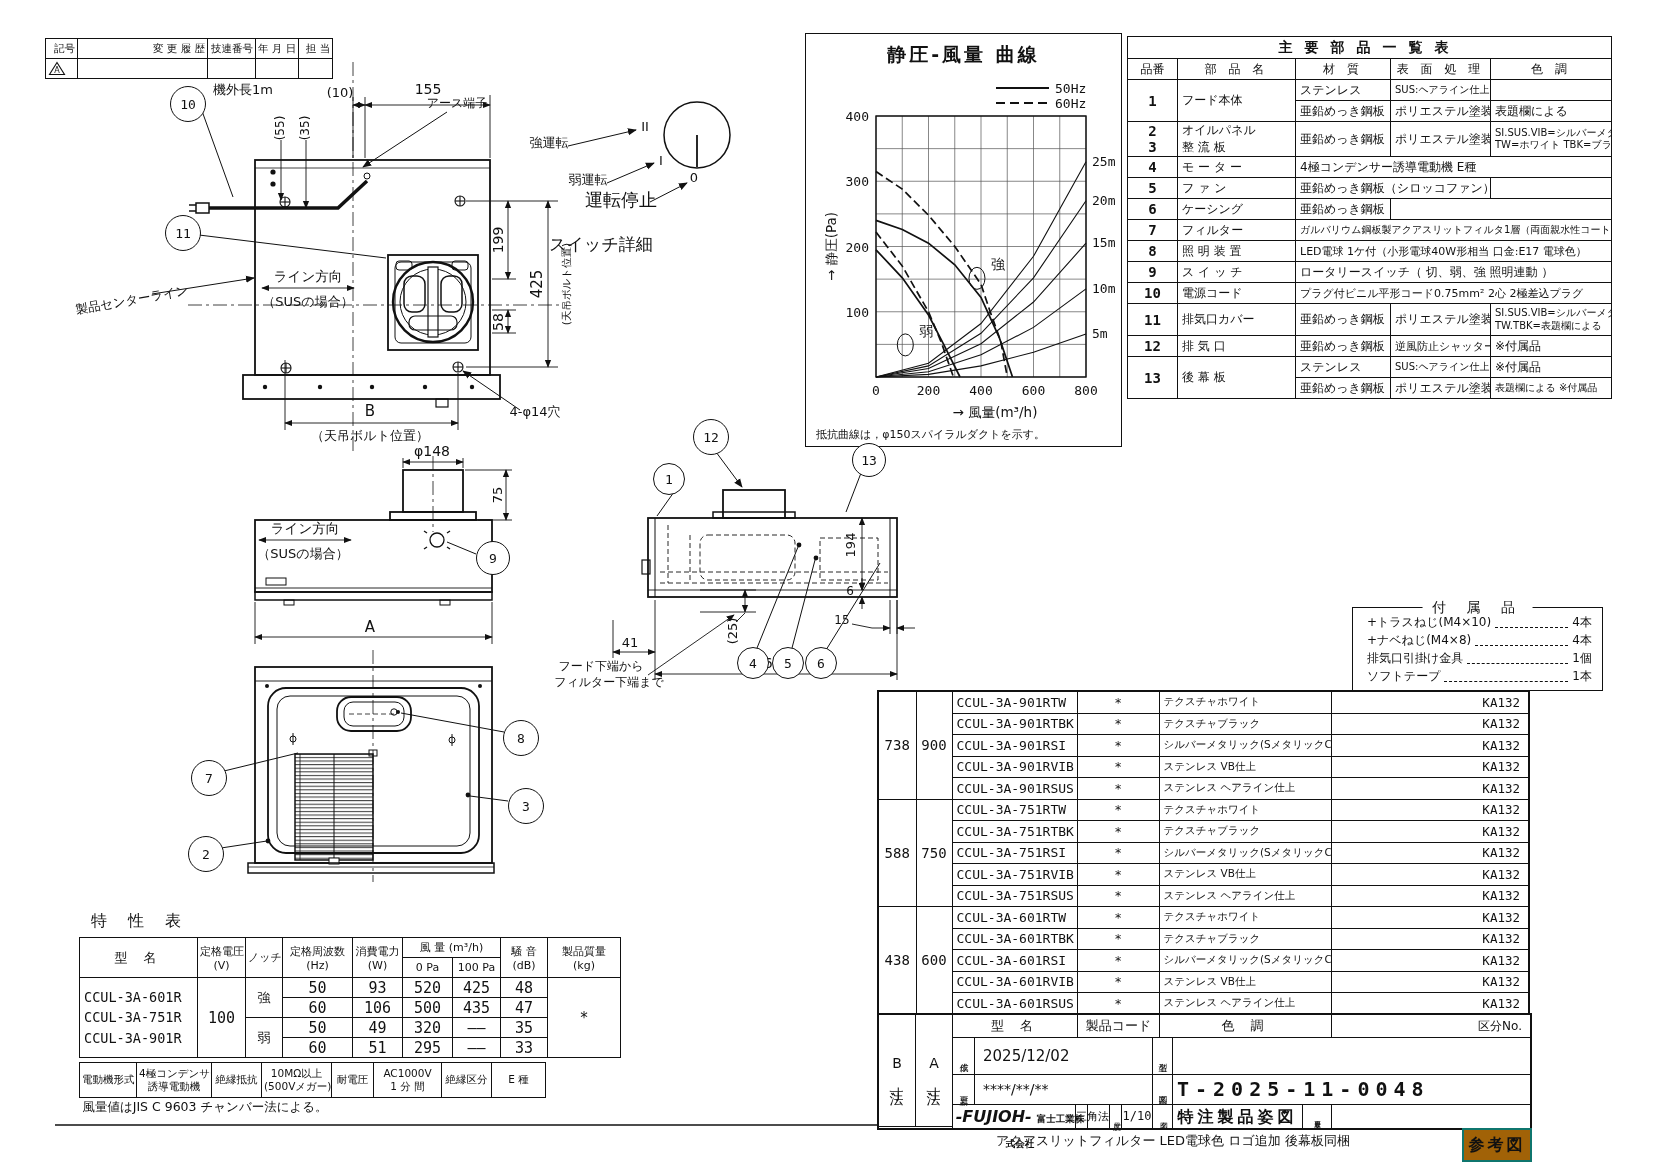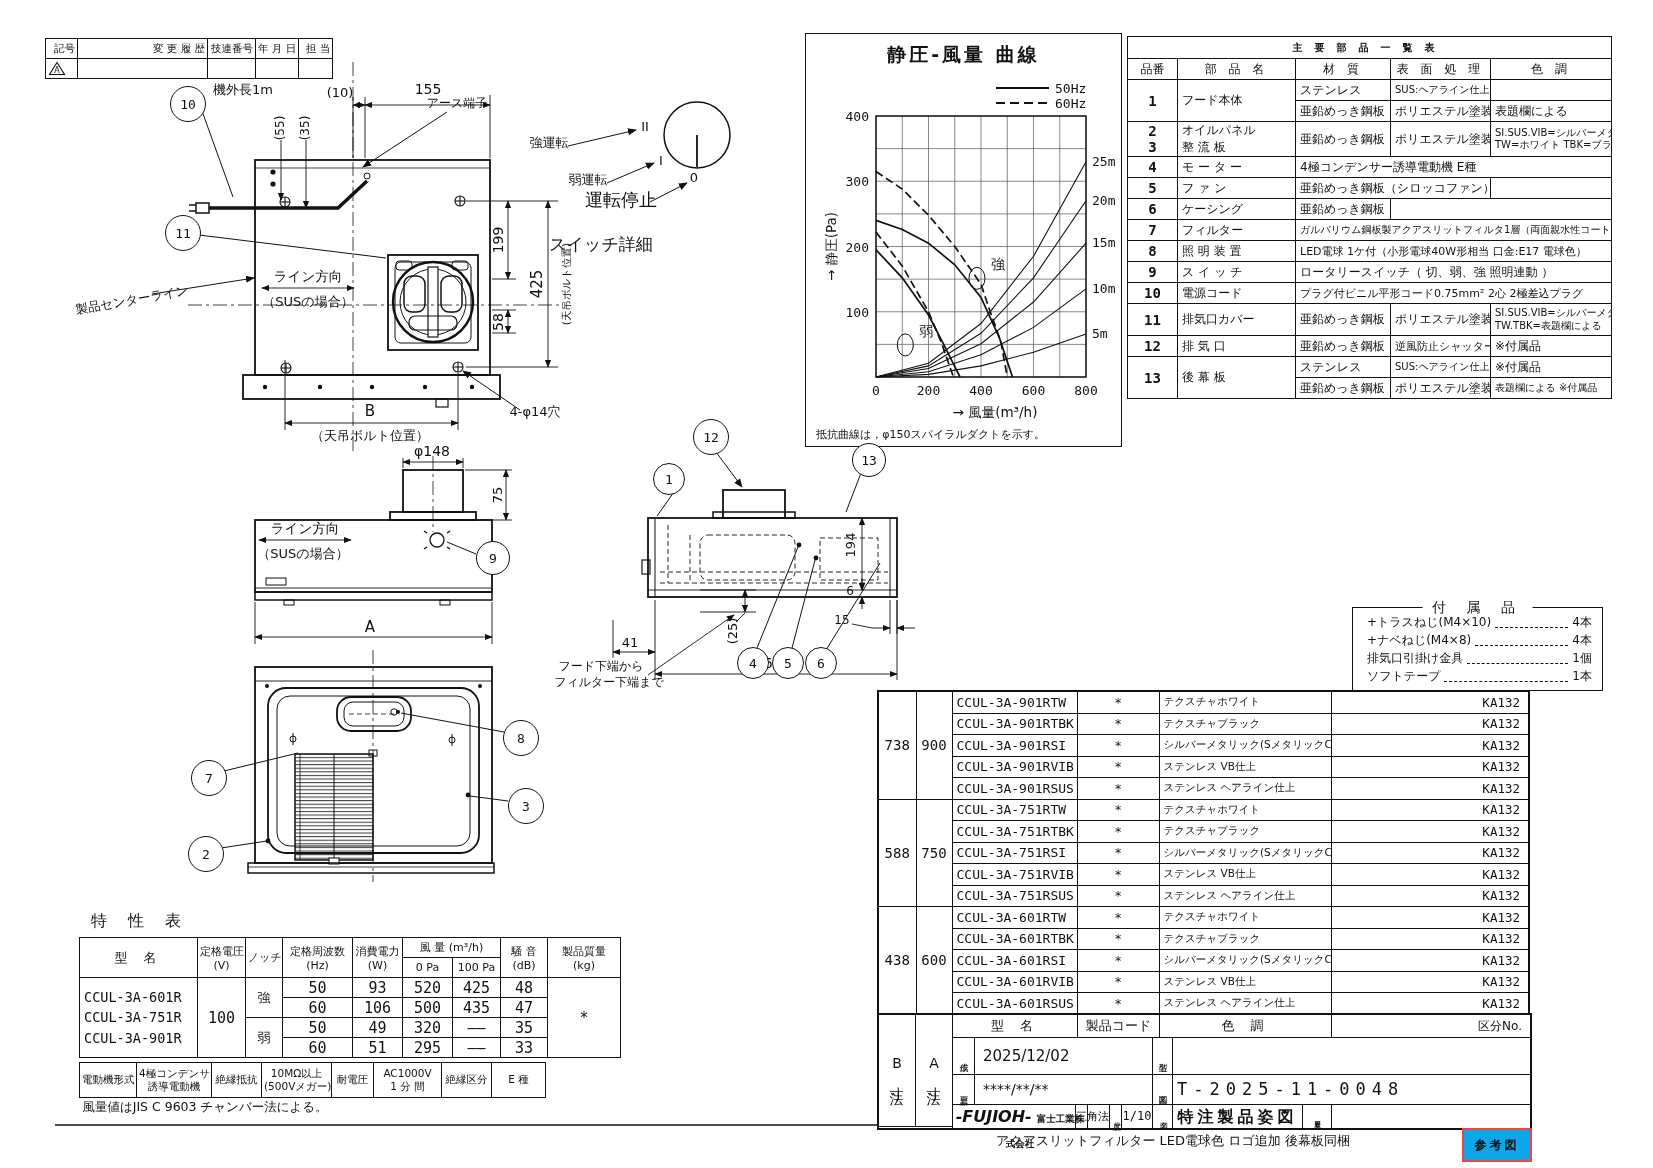--- a/index.html
+++ b/index.html
@@ -23,21 +23,21 @@
   .chart-box{position:absolute;left:805px;top:33px;width:315px;height:412px;border:1.6px solid #111;background:#fff;}
   .chart-title{position:absolute;top:8px;left:0;right:0;text-align:center;font-size:19px;font-weight:bold;letter-spacing:3px;}
   .chart-note{position:absolute;left:10px;bottom:4px;font-size:11px;}
   .ct{font-size:13px;fill:#111;font-family:"DejaVu Sans Mono","Liberation Mono",monospace;}
   .ct2{font-size:13.5px;fill:#111;}
   .ct3{font-size:14px;fill:#111;}
 
   
   .parts{position:absolute;left:1127px;top:36px;width:484px;font-size:12px;}
   .parts td{height:20px;text-align:center;}
-  .parts .t td{font-size:10px;font-weight:bold;letter-spacing:12px;height:21px;font-family:Liberation Serif, serif;}
+  .parts .t td{font-size:14px;font-weight:bold;letter-spacing:12px;height:21px;font-family:Liberation Serif, serif;}
   .parts .h td{letter-spacing:4px;}
   .parts .num{font-size:14px;font-weight:bold;font-family:"DejaVu Sans Mono","Liberation Mono",monospace;}
   .parts .lft{text-align:left;padding-left:4px;}
   .parts .sm{font-size:10px;letter-spacing:0;}
   .parts .sm div{line-height:1.25;}
 
   
   .acc-box{position:absolute;left:1352px;top:607px;width:249px;height:82px;border:1.6px solid #111;background:#fff;}
   .acc-title{position:absolute;top:-9px;left:50%;transform:translateX(-50%);background:#fff;padding:0 10px;
              font-size:14px;letter-spacing:8px;white-space:nowrap;}
@@ -50,22 +50,22 @@
   .model .ba{text-align:center;font-size:14px;font-family:"DejaVu Sans Mono","Liberation Mono",monospace;}
   .model .c0{font-family:"DejaVu Sans Mono","Liberation Mono",monospace;font-size:13px;padding-left:4px;}
   .model .c1{text-align:center;}
   .model .c2{font-size:10.5px;padding-left:4px;}
   .model .c3{text-align:right;padding-right:8px;font-family:"DejaVu Sans Mono","Liberation Mono",monospace;}
 
   
   .tblock{position:absolute;left:877px;top:1012.5px;width:651px;height:113px;border:2px solid #111;background:#fff;}
   .cell{position:absolute;border:1px solid #111;box-sizing:border-box;}
   .vert{writing-mode:vertical-rl;text-orientation:upright;display:flex;align-items:center;justify-content:center;}
-  .ref-box{position:absolute;left:1462px;top:1128px;width:66px;height:30px;border:2px solid #ef4444;
-           display:flex;align-items:center;justify-content:center;font-size:12px;font-weight:bold;letter-spacing:3px;background:#0ea5e9;}
+  .ref-box{position:absolute;left:1462px;top:1128px;width:66px;height:30px;border:2px solid #0f766e;
+           display:flex;align-items:center;justify-content:center;font-size:16px;font-weight:bold;letter-spacing:3px;background:#a16207;}
 
   
   .spec{position:absolute;left:79px;top:937px;width:541px;}
   .spec td{text-align:center;font-size:11px;height:19px;}
   .spec .v{font-size:15px;font-family:"DejaVu Sans Mono","Liberation Mono",monospace;}
   .spec .mn{font-size:13.5px;text-align:left;padding-left:4px;font-family:"DejaVu Sans Mono","Liberation Mono",monospace;line-height:1.5;}
   .motor{position:absolute;left:79px;top:1062px;width:466px;}
   .motor td{text-align:center;font-size:10.5px;height:34px;line-height:1.25;}
 </style>
 </head>
@@ -650,21 +650,21 @@
     <div class="cell" style="left:452px;top:-1px;width:200px;height:24px;text-align:right;font-size:12px;line-height:22px;padding-right:8px">区分No.</div>
 
     <div class="cell vert" style="left:73px;top:22px;width:23px;height:38px;font-size:9px">作成</div>
     <div class="cell" style="left:95px;top:22px;width:179px;height:38px;font-size:15px;line-height:36px;padding-left:8px">2025/12/02</div>
     <div class="cell vert" style="left:73px;top:59px;width:23px;height:31px;font-size:9px">更新</div>
     <div class="cell" style="left:95px;top:59px;width:179px;height:31px;font-size:14px;line-height:29px;padding-left:8px">****/**/**</div>
 
     <div class="cell vert" style="left:273px;top:22px;width:21px;height:38px;font-size:9px">型名</div>
 
     <div class="cell vert" style="left:273px;top:59px;width:21px;height:31px;font-size:9px">図番</div>
-    <div class="cell mono" style="left:293px;top:59px;width:359px;height:31px;font-size:17px;line-height:28px;letter-spacing:6px;padding-left:4px;font-weight:normal">T-2025-11-0048</div>
+    <div class="cell mono" style="left:293px;top:59px;width:359px;height:31px;font-size:20px;line-height:28px;letter-spacing:6px;padding-left:4px;font-weight:bold">T-2025-11-0048</div>
 
     <div class="cell" style="left:73px;top:89px;width:136px;height:25px;line-height:23px;text-align:center">
       <span style="font-weight:bold;font-size:16px;font-style:italic">-FUJIOH-</span>
       <span style="font-weight:bold;font-size:9.5px">富士工業株式会社</span>
     </div>
     <div class="cell" style="left:196px;top:89px;width:35px;height:25px;font-size:11px;line-height:23px;text-align:center">三角法</div>
     <div class="cell vert" style="left:230px;top:89px;width:13px;height:25px;font-size:8px">尺度</div>
     <div class="cell mono" style="left:242px;top:89px;width:32px;height:25px;font-size:12px;line-height:23px;text-align:center">1/10</div>
     <div class="cell vert" style="left:273px;top:89px;width:21px;height:25px;font-size:8px">図名</div>
     <div class="cell" style="left:293px;top:89px;width:131px;height:25px;font-size:16px;letter-spacing:4px;line-height:23px;text-align:center;font-weight:bold">特注製品姿図</div>

